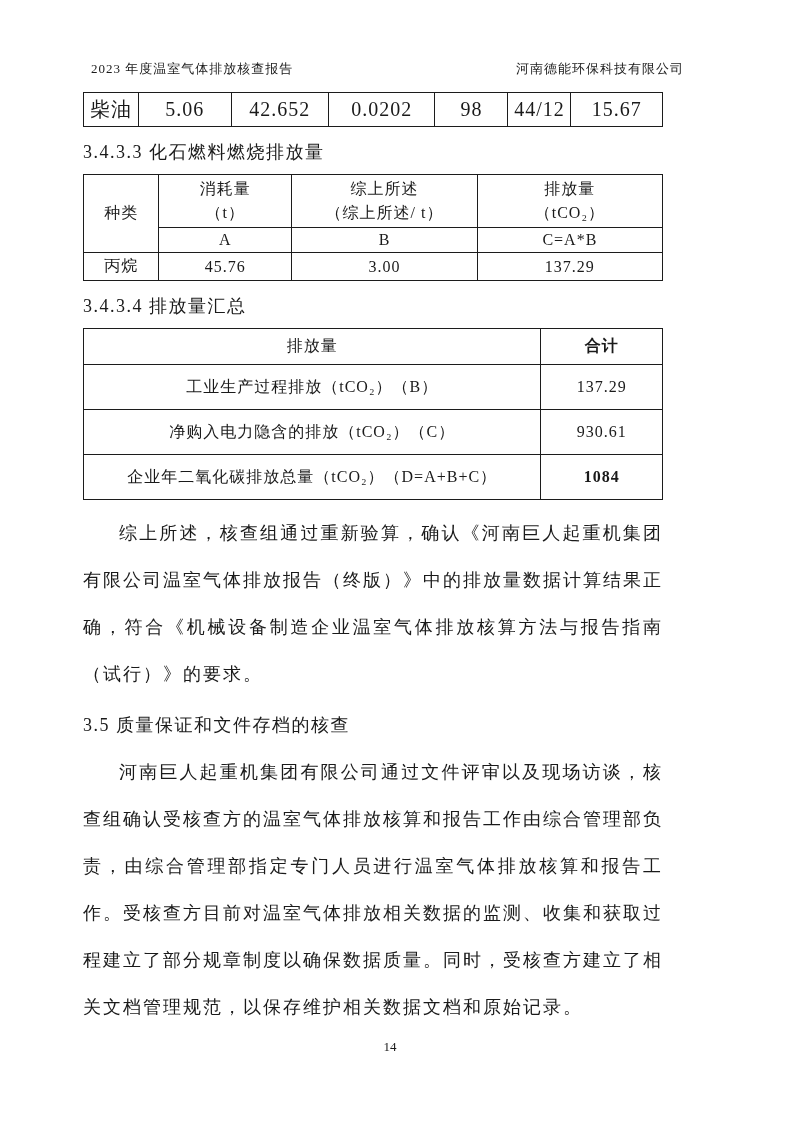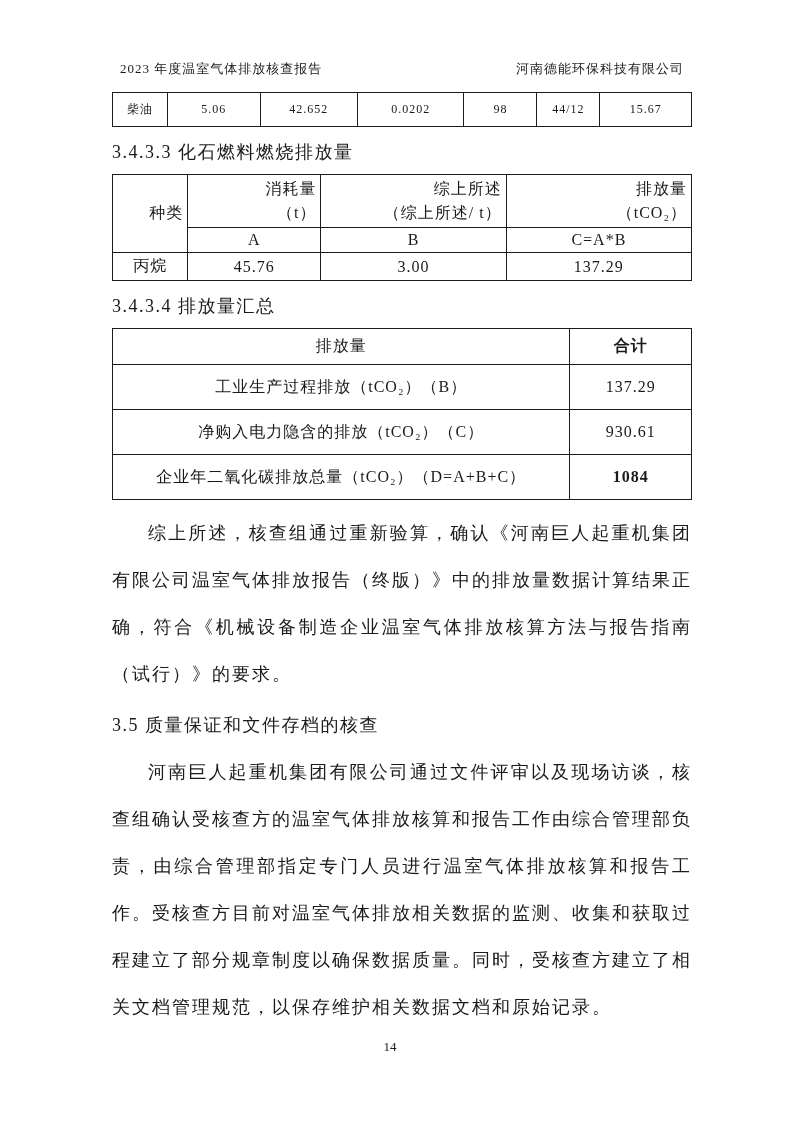--- a/index.html
+++ b/index.html
@@ -9,21 +9,21 @@
   }
   .page {
     position: relative;
     width: 800px;
     height: 1131px;
     margin: 0 auto;
     background: #ffffff;
     color: #1a1a1a;
     font-family: "Liberation Serif", "DejaVu Serif", serif;
     box-sizing: border-box;
-    padding: 60px 108px 0 112px;
+    padding: 60px 108px 0 83px;
     overflow: hidden;
   }
   
   .running-header {
     display: flex;
     justify-content: space-between;
     align-items: baseline;
     font-size: 13px;
     letter-spacing: 1px;
     margin: 0 8px 14px 8px;
@@ -40,30 +40,30 @@
     border: 1.4px solid #1c1c1c;
     text-align: center;
     vertical-align: middle;
     font-weight: normal;
     letter-spacing: 1px;
     padding: 2px 4px;
     box-sizing: border-box;
     overflow: hidden;
   }
   
-  .fuel-table td { height: 34px; font-size: 12px; }
+  .fuel-table td { height: 34px; font-size: 20px; }
   
   .section-heading {
     font-size: 18px;
     font-weight: normal;
     letter-spacing: 1.5px;
     margin: 13px 0 10px 0;
   }
   
-  .process-table .hdr-top td { height: 52px; text-align: right; }
+  .process-table .hdr-top td { height: 52px; }
   .process-table .hdr-sym td { height: 25px; }
   .process-table .data-row td { height: 28px; }
   .cell-two-line div { line-height: 24px; }
   
   .summary-table .hdr td { height: 36px; }
   .summary-table .data td { height: 45px; }
   .summary-table .total-header { font-weight: bold; }
   .bold { font-weight: bold; }
   
   .body-paragraph {

